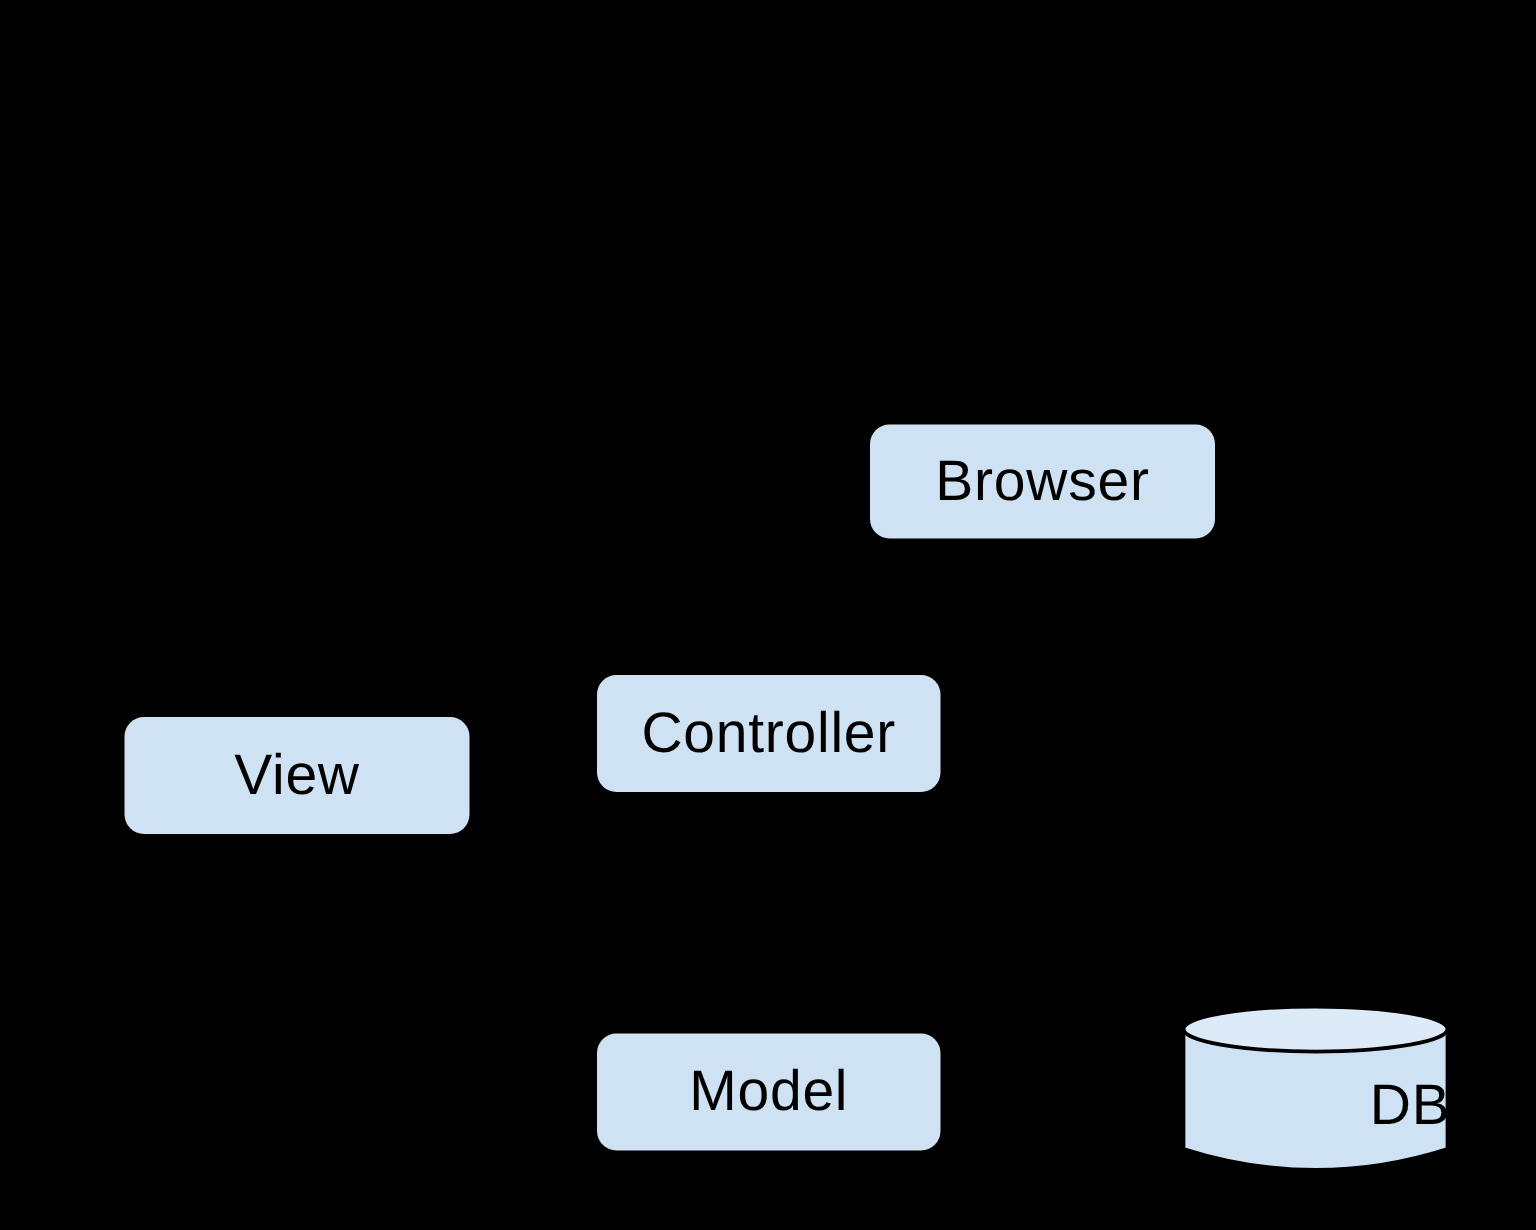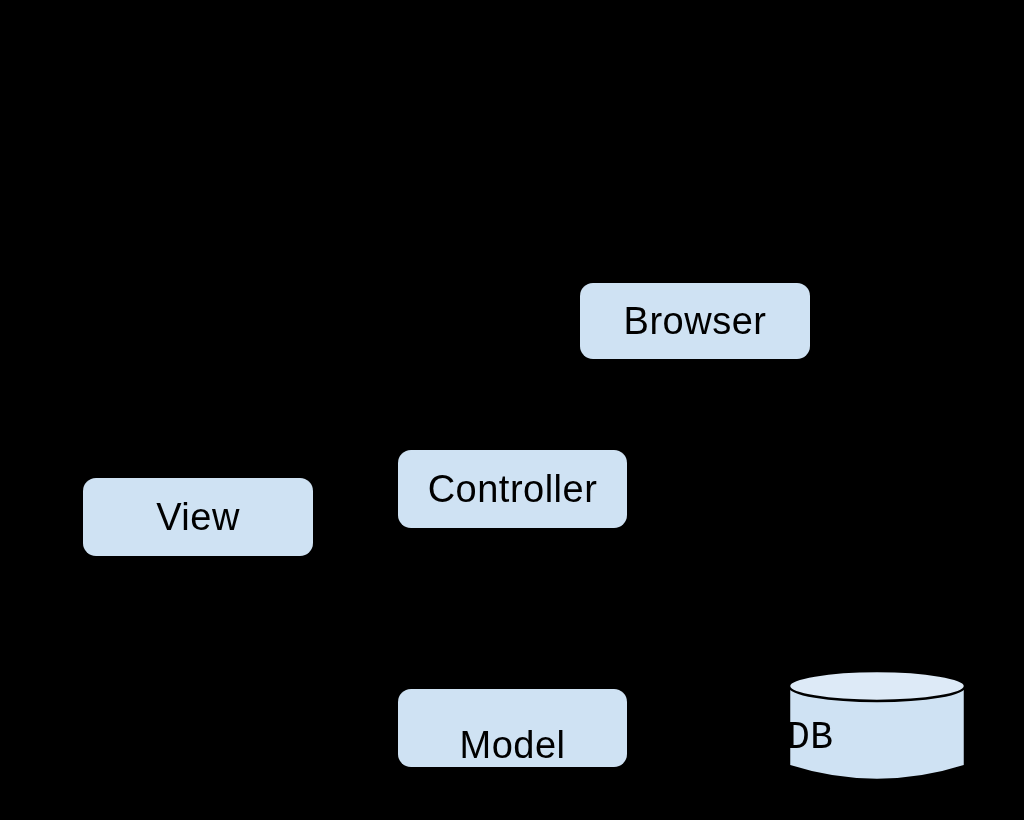--- a/index.html
+++ b/index.html
@@ -24,36 +24,35 @@
   .node-label {
     font-size: 38px;
     color: #000000;
     letter-spacing: 0.5px;
     white-space: nowrap;
   }
   #node-browser    { left: 580px; top: 283px; height: 76px; }
   #node-view       { left: 43px;  top: 478px; margin-left: 40px; }
   #node-controller { left: 398px; top: 450px; width: 229px; }
   #node-router     { left: 762px; top: 478px; }
-  #node-model      { left: 398px; top: 689px; width: 229px; align-items: flex-end; }
+  #node-model      { left: 398px; top: 689px; width: 229px; }
   .cylinder {
     position: absolute;
     left: 787px;
     top: 669px;
     width: 180px;
     height: 115px;
   }
   .cylinder svg { position: absolute; left: 0; top: 0; }
   .cylinder .node-label {
     position: absolute;
     left: 0;
     right: 0;
     top: 47px;
-    text-align: left;
-    font-family: Liberation Mono, monospace;
+    text-align: right;
   }
 </style>
 </head>
 <body>
 
 <div class="canvas">
 
   <div class="node" id="node-browser">
     <span class="node-label">Browser</span>
   </div>

